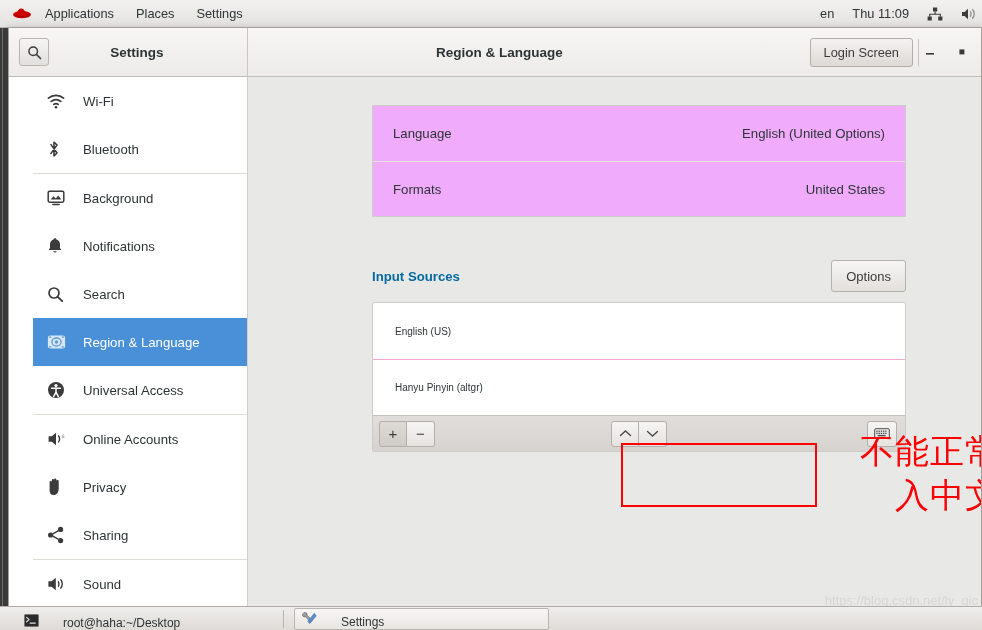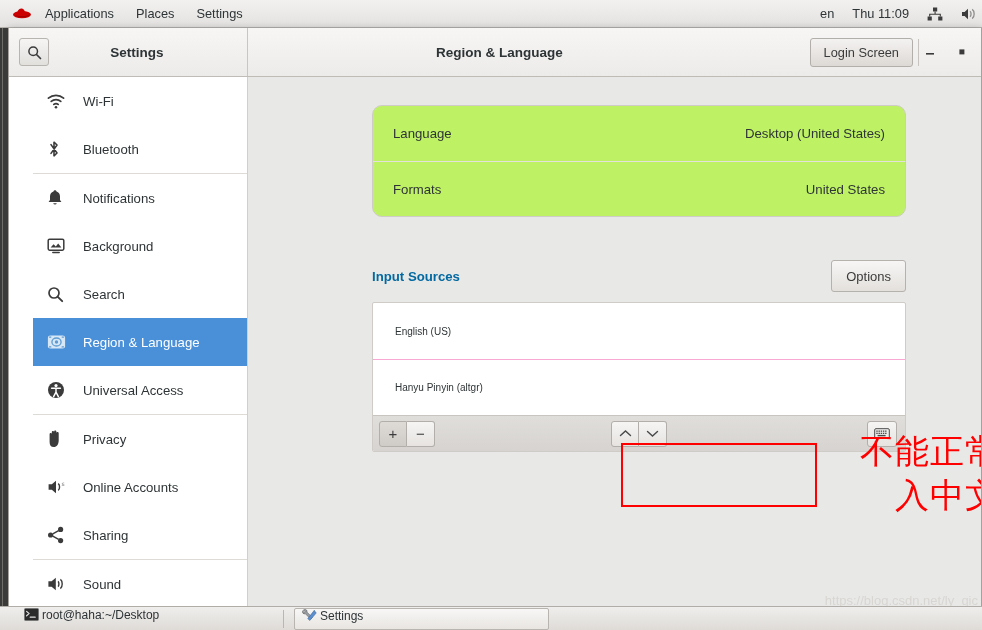--- a/index.html
+++ b/index.html
@@ -126,23 +126,23 @@
   
   #content {
     flex: 1; background: #e8e8e7;
     position: relative; overflow: hidden;
   }
   .panel {
     position: absolute; left: 124px; top: 28px;
     width: 534px;
   }
   .card {
-    background: #bef264;
+    background: #f0abfc;
     border: 1px solid #cfcbc6;
-    border-radius: 10px;
+    border-radius: 0;
   }
   .crow {
     height: 55px; display: flex; align-items: center;
     justify-content: space-between;
     padding: 0 20px; cursor: pointer;
     font-size: 13.2px; color: #2e3436;
   }
   .crow + .crow { border-top: 1px solid #e4e0db; }
   .crow .val { color: #2e3436; }
 
@@ -219,21 +219,21 @@
   #taskbar {
     position: absolute; left: 0; bottom: 0;
     width: 982px; height: 24px;
     background: linear-gradient(to bottom,#efeeec,#dedbd7);
     border-top: 1px solid #b0aca7;
     display: flex; align-items: center;
     padding-left: 18px; gap: 10px;
     z-index: 60;
   }
   .task {
-    height: 22px; display: flex; align-items: flex-start; gap: 3px;
+    height: 22px; display: flex; align-items: flex-end; gap: 24px;
     padding: 0 10px 0 6px;
     font-size: 12px; color: #2e3436;
     cursor: pointer;
     min-width: 255px;
   }
   .task.active {
     border: 1px solid #b8b4af;
     background: linear-gradient(to bottom,#f8f7f6,#e8e5e1);
     border-radius: 2px;
   }
@@ -348,37 +348,37 @@
               <path d="M4 4.6L10 13 7 15.8V2.2L10 5 4 13.4" stroke="#3b3b3b" stroke-width="1.6" fill="none" stroke-linejoin="round" stroke-linecap="round"></path>
             </svg>
           </span>
           <span class="slabel">Bluetooth</span>
         </div>
 
         <div class="ssep"></div>
 
         <div class="snav">
           <span class="sicon">
-            <svg width="16" height="18" viewBox="0 0 16 18">
-              <path d="M8 1.2c-.9 0-1.5.6-1.5 1.3C4.3 3.2 3 5.1 3 7.6v3.3L1.6 13h12.8L13 10.9V7.6c0-2.5-1.3-4.4-3.5-5.1 0-.7-.6-1.3-1.5-1.3z" fill="#3b3b3b"></path>
-              <path d="M6.2 14.2a1.9 1.9 0 0 0 3.6 0z" fill="#3b3b3b"></path>
-            </svg>
-          </span>
-          <span class="slabel">Notifications</span>
-        </div>
-
-        <div class="snav">
-          <span class="sicon">
             <svg width="18" height="17" viewBox="0 0 18 17">
               <rect x="1.2" y="1.2" width="15.6" height="11" rx="1.4" stroke="#3b3b3b" stroke-width="1.5" fill="none"></rect>
               <path d="M3.6 9.6l3-3.4 2.2 2.4 2.4-3 3.2 4z" fill="#3b3b3b"></path>
               <path d="M5.8 14.6h6.4" stroke="#3b3b3b" stroke-width="1.5" stroke-linecap="round"></path>
             </svg>
           </span>
           <span class="slabel">Background</span>
+        </div>
+
+        <div class="snav">
+          <span class="sicon">
+            <svg width="16" height="18" viewBox="0 0 16 18">
+              <path d="M8 1.2c-.9 0-1.5.6-1.5 1.3C4.3 3.2 3 5.1 3 7.6v3.3L1.6 13h12.8L13 10.9V7.6c0-2.5-1.3-4.4-3.5-5.1 0-.7-.6-1.3-1.5-1.3z" fill="#3b3b3b"></path>
+              <path d="M6.2 14.2a1.9 1.9 0 0 0 3.6 0z" fill="#3b3b3b"></path>
+            </svg>
+          </span>
+          <span class="slabel">Notifications</span>
         </div>
 
         <div class="snav">
           <span class="sicon">
             <svg width="17" height="17" viewBox="0 0 17 17">
               <circle cx="7" cy="7" r="5" stroke="#3b3b3b" stroke-width="1.7" fill="none"></circle>
               <path d="M10.8 10.8l4.4 4.4" stroke="#3b3b3b" stroke-width="1.9" stroke-linecap="round"></path>
             </svg>
           </span>
           <span class="slabel">Search</span>
@@ -404,36 +404,36 @@
               <path d="M4.6 7.2h8.8M9 7.2v4m0 0l-2.4 4.4M9 11.2l2.4 4.4" stroke="#fff" stroke-width="1.5" stroke-linecap="round" fill="none"></path>
             </svg>
           </span>
           <span class="slabel">Universal Access</span>
         </div>
 
         <div class="ssep"></div>
 
         <div class="snav">
           <span class="sicon">
-            <svg width="17" height="18" viewBox="0 0 17 18">
-              <path d="M2.6 8V4.2c0-.7.5-1.2 1.1-1.2s1.1.5 1.1 1.2V7.4V2.2c0-.7.5-1.2 1.1-1.2s1.2.5 1.2 1.2v5.2V1.8c0-.7.5-1.2 1.1-1.2s1.2.5 1.2 1.2v5.6V3.2c0-.7.5-1.2 1.1-1.2s1.2.5 1.2 1.2v7.4c0 3.8-1.9 6.5-4.9 6.5s-4.2-2-4.2-5.3z" fill="#3b3b3b"></path>
-            </svg>
-          </span>
-          <span class="slabel">Privacy</span>
-        </div>
-
-        <div class="snav">
-          <span class="sicon">
             <svg width="20" height="16" viewBox="0 0 20 16">
               <path d="M1.6 5.2h3.2l4.2-3.4v12.4L4.8 10.8H1.6z" fill="#3b3b3b"></path>
               <path d="M11.2 4.6c1.8 1.2 1.8 5.6 0 6.8" stroke="#3b3b3b" stroke-width="1.4" fill="none"></path>
               <text x="14.4" y="6.6" font-family="DejaVu Sans" font-size="6" fill="#6e6e6e">s</text>
             </svg>
           </span>
           <span class="slabel">Online Accounts</span>
+        </div>
+
+        <div class="snav">
+          <span class="sicon">
+            <svg width="17" height="18" viewBox="0 0 17 18">
+              <path d="M2.6 8V4.2c0-.7.5-1.2 1.1-1.2s1.1.5 1.1 1.2V7.4V2.2c0-.7.5-1.2 1.1-1.2s1.2.5 1.2 1.2v5.2V1.8c0-.7.5-1.2 1.1-1.2s1.2.5 1.2 1.2v5.6V3.2c0-.7.5-1.2 1.1-1.2s1.2.5 1.2 1.2v7.4c0 3.8-1.9 6.5-4.9 6.5s-4.2-2-4.2-5.3z" fill="#3b3b3b"></path>
+            </svg>
+          </span>
+          <span class="slabel">Privacy</span>
         </div>
 
         <div class="snav">
           <span class="sicon">
             <svg width="18" height="18" viewBox="0 0 18 18">
               <circle cx="13.6" cy="3.4" r="2.6" fill="#3b3b3b"></circle>
               <circle cx="3.6" cy="9" r="2.6" fill="#3b3b3b"></circle>
               <circle cx="13.6" cy="14.6" r="2.6" fill="#3b3b3b"></circle>
               <path d="M5.8 7.8l5.8-3.2M5.8 10.2l5.8 3.2" stroke="#3b3b3b" stroke-width="1.5"></path>
             </svg>
@@ -453,21 +453,21 @@
           <span class="slabel">Sound</span>
         </div>
       </div>
 
       <div id="content">
         <div class="panel">
 
           <div class="card">
             <div class="crow">
               <span>Language</span>
-              <span class="val">Desktop (United States)</span>
+              <span class="val">English (United Options)</span>
             </div>
             <div class="crow">
               <span>Formats</span>
               <span class="val">United States</span>
             </div>
           </div>
 
           <div class="sectionhead">
             <span class="stitle">Input Sources</span>
             <span class="opt-btn">Options</span>

